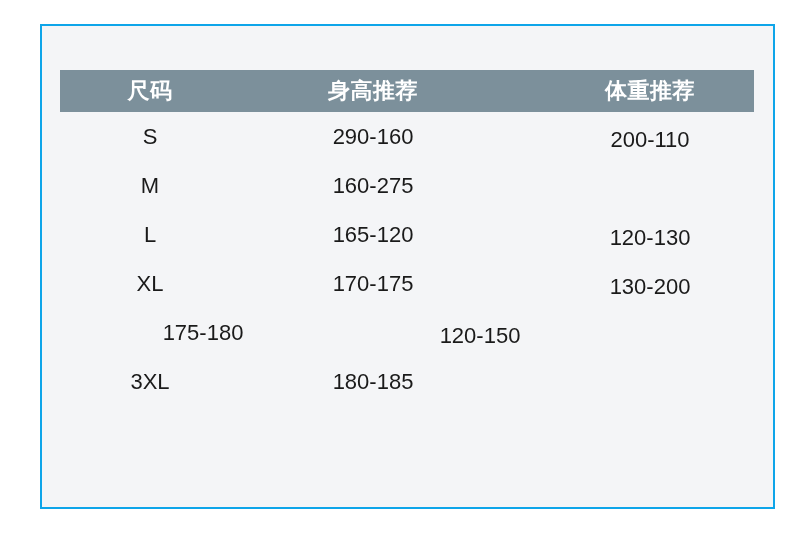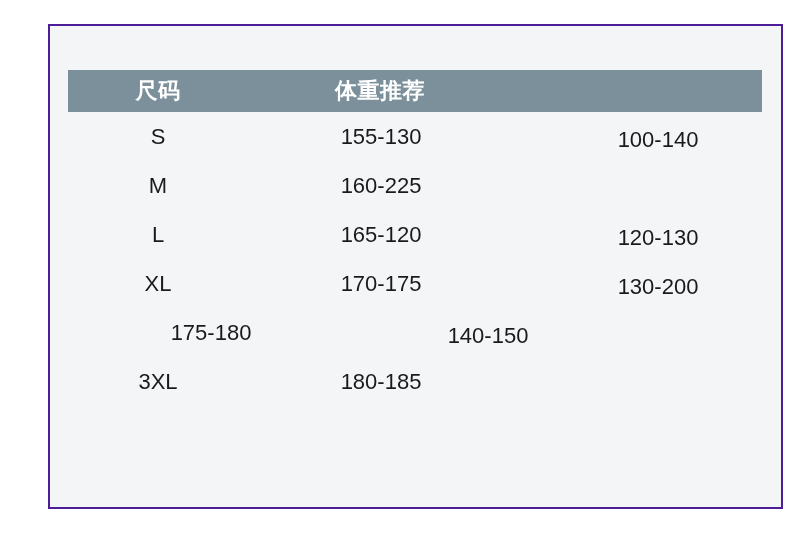--- a/index.html
+++ b/index.html
@@ -11,26 +11,26 @@
     width: 790px;
     height: 544px;
     font-family: "Liberation Sans", "DejaVu Sans", sans-serif;
     overflow: hidden;
     position: relative;
   }
 
   
   .size-card {
     position: absolute;
-    left: 48px;
+    left: 40px;
     top: 24px;
     width: 735px;
     height: 485px;
     box-sizing: border-box;
-    border: 2px solid #4c1d95;
+    border: 2px solid #0ea5e9;
     background: #f4f5f7;
   }
 
   
   .size-table {
     position: absolute;
     left: 18px;
     top: 44px;
     width: 694px;
   }
@@ -84,49 +84,50 @@
 </style>
 </head>
 <body>
 
 <div class="size-card">
 
   <div class="size-table">
 
     <div class="table-header">
       <div class="cell col-size">尺码</div>
+      <div class="cell col-height">身高推荐</div>
       <div class="cell col-weight">体重推荐</div>
     </div>
 
     <div class="table-row">
       <div class="cell col-size">S</div>
-      <div class="cell col-height">155-130</div>
-      <div class="cell col-weight">100-140</div>
+      <div class="cell col-height">290-160</div>
+      <div class="cell col-weight">200-110</div>
     </div>
 
     <div class="table-row">
       <div class="cell col-size">M</div>
-      <div class="cell col-height">160-225</div>
+      <div class="cell col-height">160-275</div>
     </div>
 
     <div class="table-row">
       <div class="cell col-size">L</div>
       <div class="cell col-height">165-120</div>
       <div class="cell col-weight">120-130</div>
     </div>
 
     <div class="table-row">
       <div class="cell col-size">XL</div>
       <div class="cell col-height">170-175</div>
       <div class="cell col-weight">130-200</div>
     </div>
 
     <div class="table-row">
       <div class="cell col-height">175-180</div>
-      <div class="cell col-weight">140-150</div>
+      <div class="cell col-weight">120-150</div>
     </div>
 
     <div class="table-row">
       <div class="cell col-size">3XL</div>
       <div class="cell col-height">180-185</div>
     </div>
 
   </div>
 </div>
 

